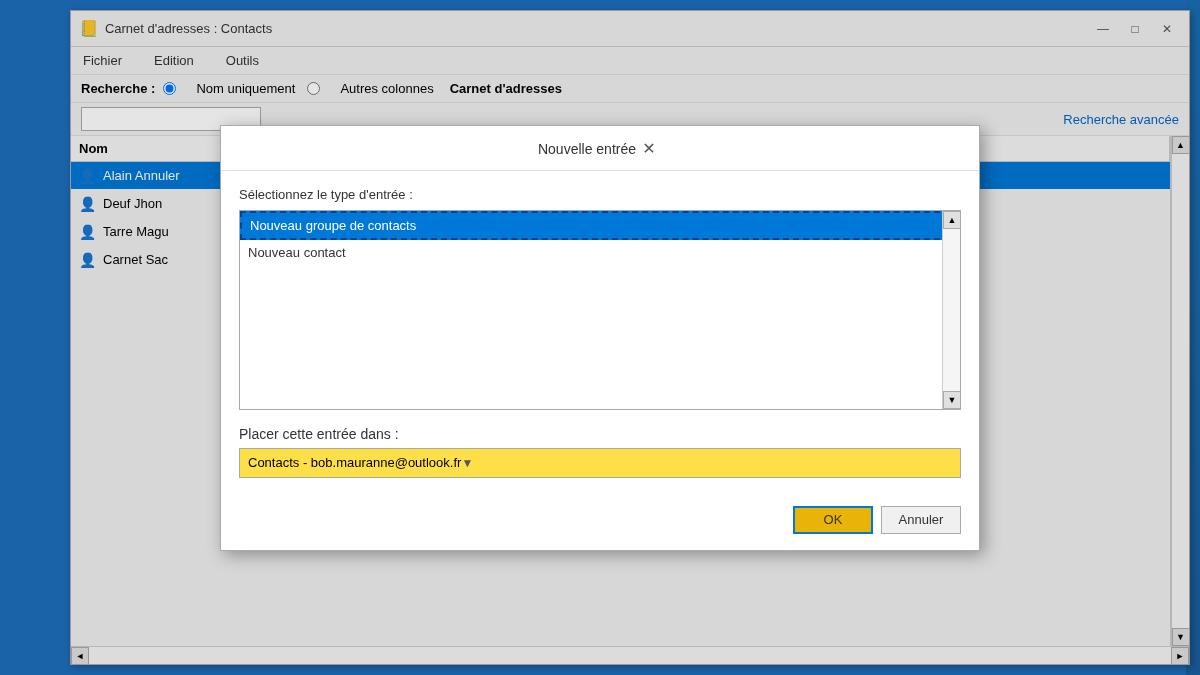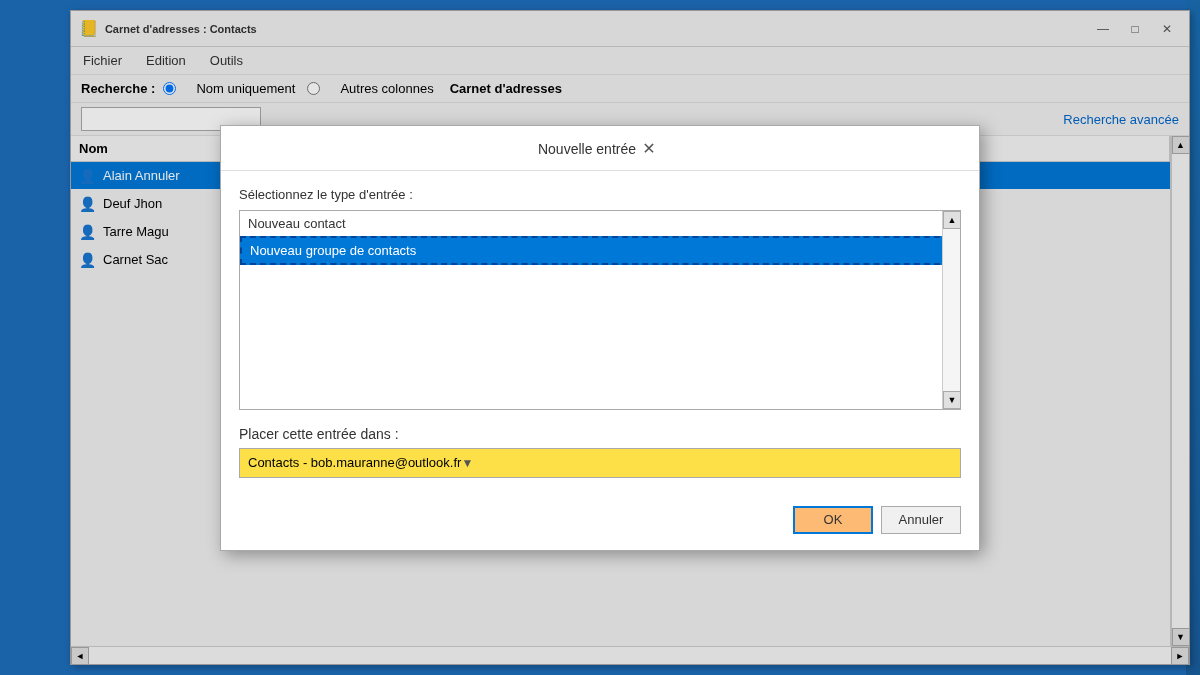--- a/index.html
+++ b/index.html
@@ -39,22 +39,22 @@
     }
     .title-bar-left {
       display: flex;
       align-items: center;
       gap: 6px;
     }
     .title-bar-icon {
       font-size: 16px;
     }
     .title-bar-title {
-      font-size: 11px;
-      font-weight: bold;
+      font-size: 13px;
+      font-weight: normal;
       color: #333;
     }
     .title-bar-controls {
       display: flex;
       gap: 4px;
     }
     .title-btn {
       width: 28px;
       height: 22px;
       background: none;
@@ -65,21 +65,21 @@
       justify-content: center;
       font-size: 12px;
       color: #555;
     }
 
     
     .menu-bar {
       display: flex;
       align-items: center;
       padding: 2px 8px;
-      gap: 16px;
+      gap: 24px;
       height: 28px;
       border-bottom: 1px solid #ddd;
     }
     .menu-item {
       font-size: 13px;
       color: #333;
       cursor: pointer;
       padding: 2px 4px;
     }
 
@@ -373,21 +373,21 @@
       min-width: 80px;
       height: 28px;
       padding: 0 16px;
       font-size: 13px;
       cursor: pointer;
       background: #f0f0f0;
       border: 1px solid #aaa;
       color: #333;
     }
     .modal-btn.primary {
-      background: #fdba74;
+      background: #eab308;
       border: 2px solid #0078d7;
       color: #333;
     }
 
     
     .blue-accent {
       position: absolute;
       top: 0;
       right: 0;
       width: 14px;
@@ -488,22 +488,22 @@
 
     <div class="modal-title-bar">
       <span class="modal-title-text">Nouvelle entrée</span>
       <button class="modal-close-btn">✕</button>
     </div>
 
     <div class="modal-body">
       <div class="modal-section-label">Sélectionnez le type d'entrée :</div>
 
       <div class="entry-type-list">
+        <div class="entry-type-item selected">Nouveau groupe de contacts</div>
         <div class="entry-type-item">Nouveau contact</div>
-        <div class="entry-type-item selected">Nouveau groupe de contacts</div>
 
         <div class="list-scrollbar">
           <div class="list-scroll-up">▲</div>
           <div class="list-scroll-down">▼</div>
         </div>
       </div>
 
       <div class="placement-section">
         <div class="placement-label">Placer cette entrée dans :</div>
         <div class="placement-dropdown">

